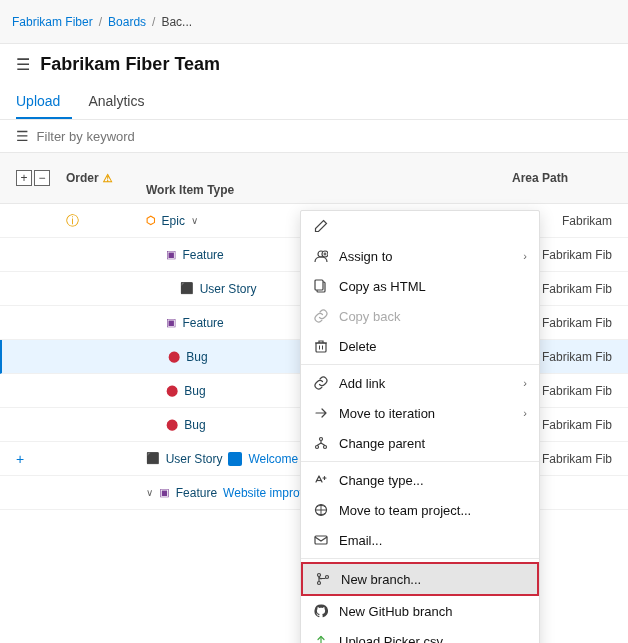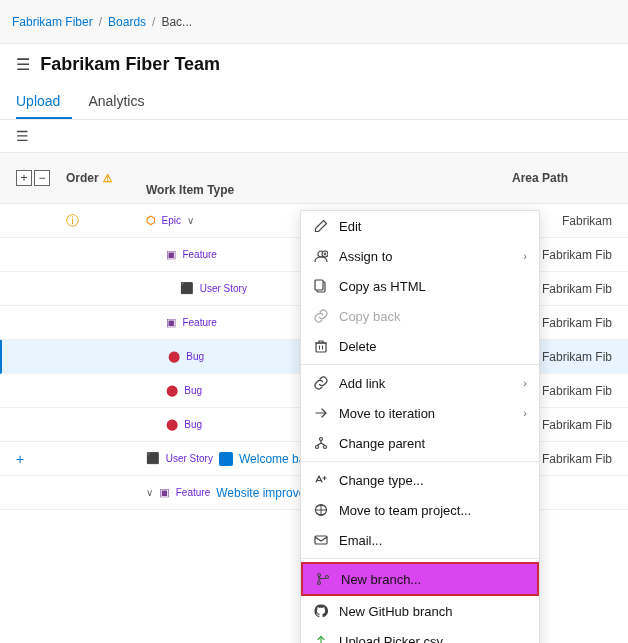--- a/index.html
+++ b/index.html
@@ -114,22 +114,22 @@
     }
     .table-row.highlighted { background: #e8f4ff; border-left: 2px solid #0078d4; }
 
     .row-indent { width: 50px; display: flex; align-items: center; }
     .row-order { width: 80px; }
     .row-type { flex: 1; display: flex; align-items: center; gap: 6px; }
     .row-area { width: 100px; text-align: right; font-size: 12px; color: #444; }
 
     .chevron-down { font-size: 10px; color: #666; cursor: pointer; }
     .type-badge {
-      font-size: 10px;
-      color: #6d28d9;
+      font-size: 12px;
+      color: #0c4a6e;
     }
 
     .row-title { font-size: 12px; color: #0078d4; cursor: pointer; }
     .row-more-btn {
       width: 20px; height: 20px;
       display: flex; align-items: center; justify-content: center;
       cursor: pointer;
       border: 1px solid #cc293d;
       border-radius: 2px;
       font-size: 14px;
@@ -153,21 +153,21 @@
       display: flex;
       align-items: center;
       padding: 7px 12px;
       cursor: pointer;
       gap: 10px;
       font-size: 13px;
       color: #111;
     }
     .menu-item.disabled { color: #aaa; cursor: default; }
     .menu-item.highlighted-item {
-      background: #d946ef;
+      background: #e5e5e5;
       border: 2px solid #cc293d;
     }
     .menu-divider { border: none; border-top: 1px solid #e8e8e8; margin: 3px 0; }
     .menu-icon { width: 16px; height: 16px; display: flex; align-items: center; justify-content: center; flex-shrink: 0; }
     .menu-arrow { margin-left: auto; color: #666; font-size: 11px; }
     .menu-label { flex: 1; }
   </style>
 </head>
 <body>
 
@@ -184,20 +184,21 @@
   <span class="header-title">Fabrikam Fiber Team</span>
 </div>
 
 <div class="tabs">
   <div class="tab active">Upload</div>
   <div class="tab">Analytics</div>
 </div>
 
 <div class="filter-bar">
   <span class="filter-icon">☰</span>
+  <input class="filter-input" placeholder="Filter by keyword" type="text" style="">
 </div>
 
 <div class="table-header">
   <div class="th-add-remove">
     <button class="add-btn">+</button>
     <button class="remove-btn">−</button>
   </div>
   <div class="th-order">
     <span>Order</span>
     <span class="order-warn">⚠</span>
@@ -319,21 +320,20 @@
 </div>
 
 <div class="context-menu">
 
   <div class="menu-item">
     <span class="menu-icon">
       <svg width="14" height="14" viewBox="0 0 14 14" fill="none" xmlns="http://www.w3.org/2000/svg">
         <path d="M9.5 1.5L12.5 4.5L4.5 12.5H1.5V9.5L9.5 1.5Z" stroke="#444" stroke-width="1.2" fill="none"></path>
       </svg>
     </span>
-    <span class="menu-label">Edit</span>
   </div>
 
   <div class="menu-item">
     <span class="menu-icon">
       <svg width="14" height="14" viewBox="0 0 14 14" fill="none">
         <circle cx="7" cy="5" r="3" stroke="#444" stroke-width="1.2"></circle>
         <path d="M1 13c0-3.3 2.7-5 6-5s6 1.7 6 5" stroke="#444" stroke-width="1.2"></path>
         <circle cx="11" cy="5" r="3" stroke="#444" stroke-width="1.2" fill="white"></circle>
         <path d="M9.5 5h3M11 3.5v3" stroke="#444" stroke-width="1.2"></path>
       </svg>

